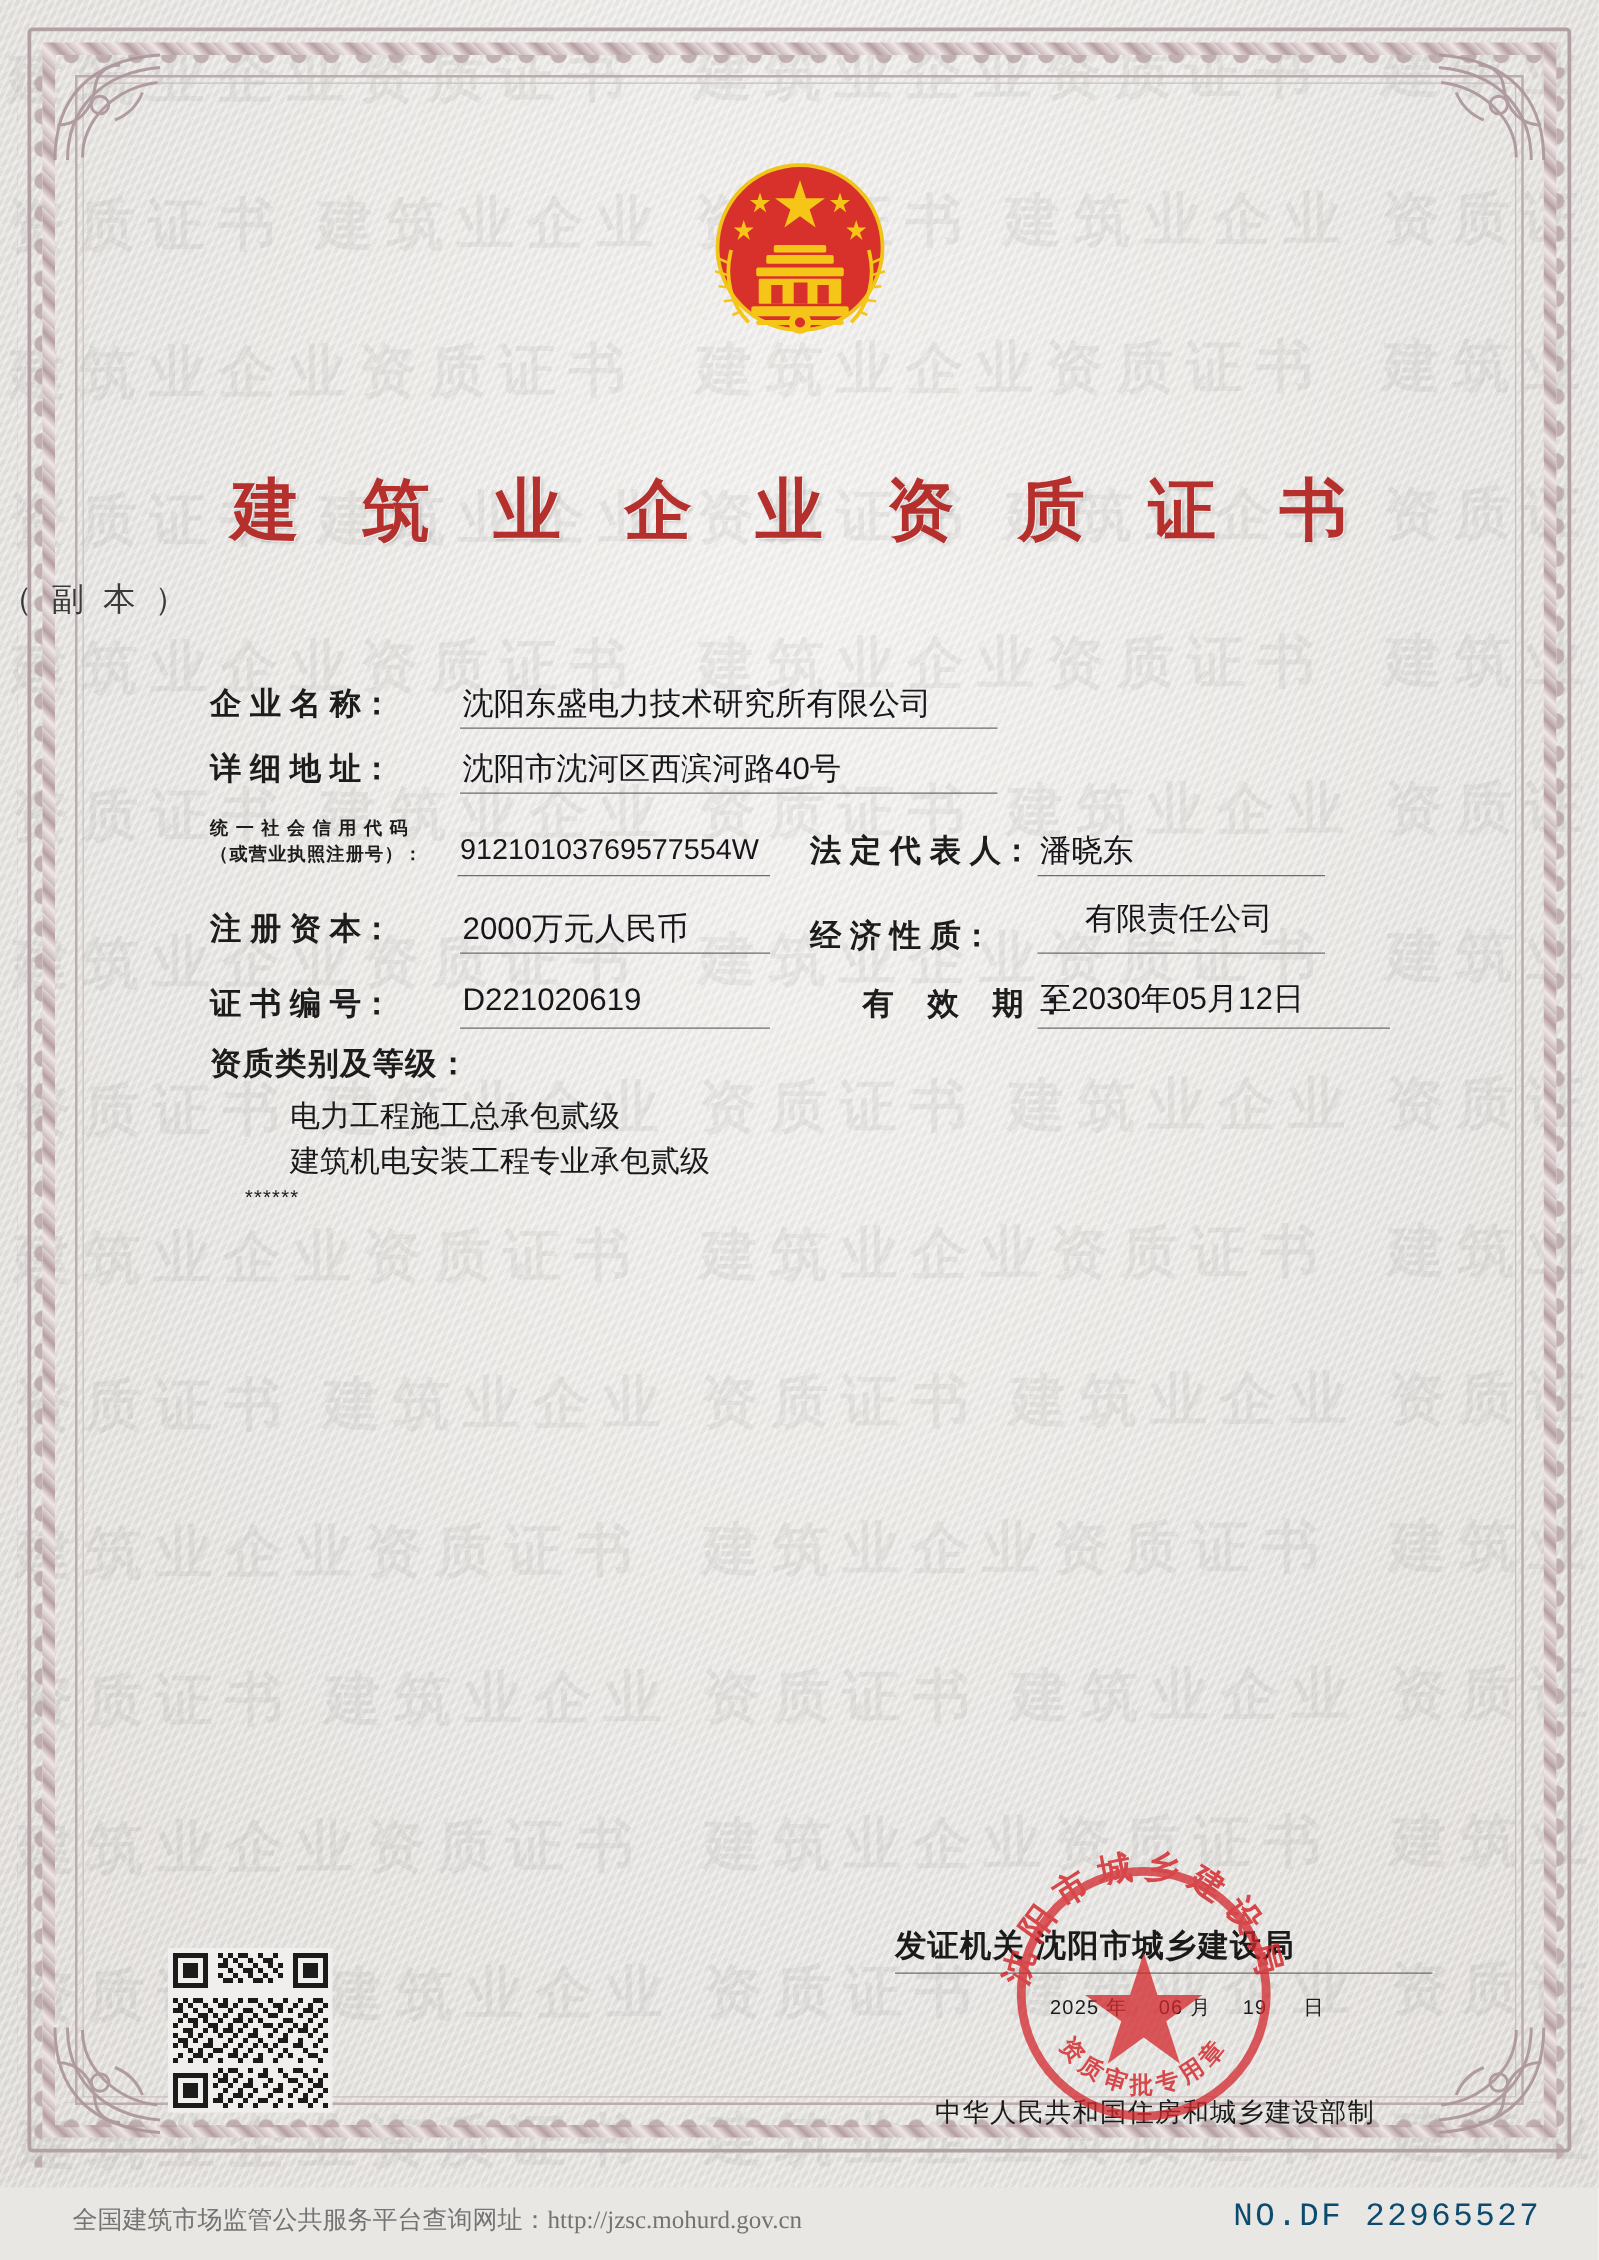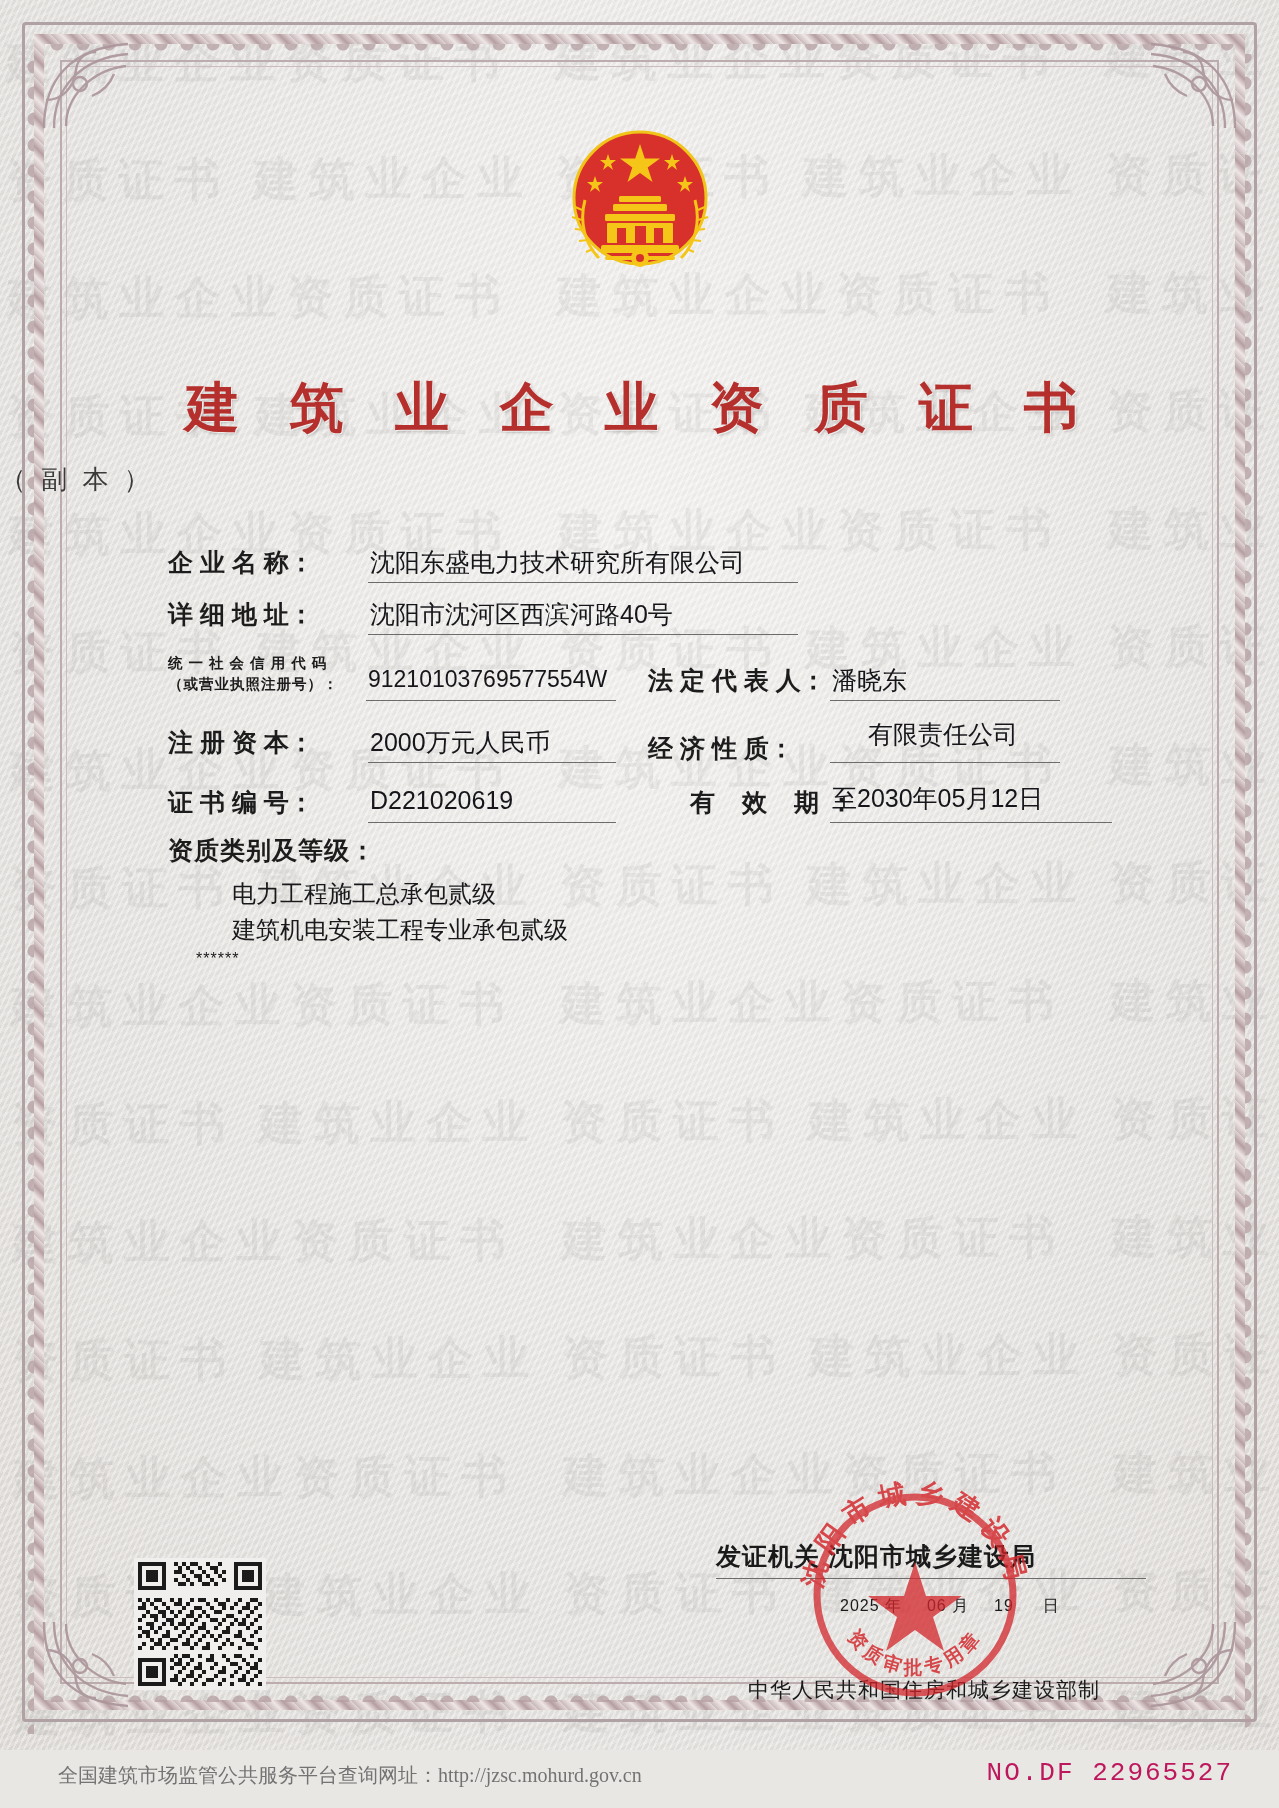--- a/index.html
+++ b/index.html
@@ -260,21 +260,21 @@
     position: absolute;
     left: 58px; top: 1762px;
     font-size: 20px;
     color: #737373;
     font-family: "Liberation Serif", serif;
   }
   .footer-right {
     position: absolute;
     right: 46px; top: 1758px;
     font-size: 26px;
-    color: #be185d;
+    color: #0c4a6e;
     font-family: "Liberation Mono", monospace;
     letter-spacing: 2px;
     margin-left: 40px;
   }
 </style>
 </head>
 <body>
 
 <div id="page">
 

